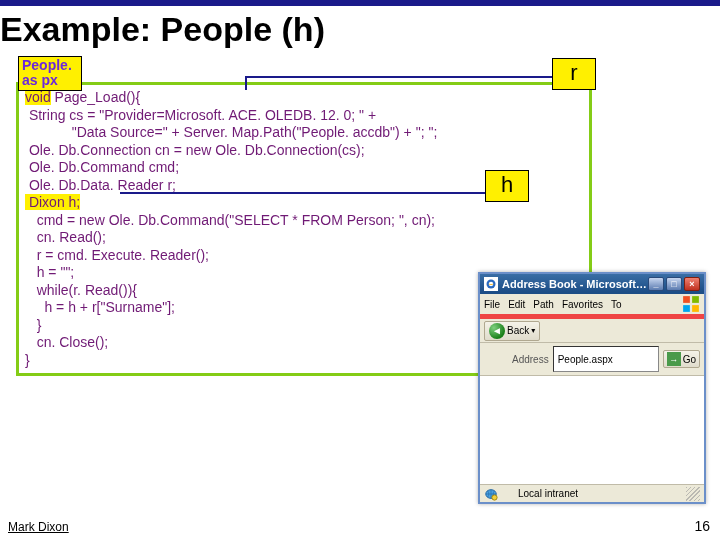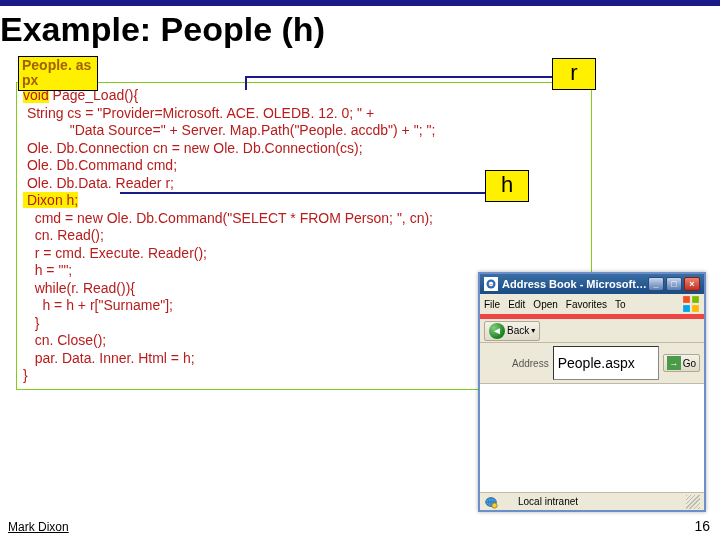--- a/index.html
+++ b/index.html
@@ -23,40 +23,40 @@
     color: #000;
     margin-top: 4px;
     margin-bottom: 4px;
   }
   .filename-label {
     position: absolute;
     left: 18px;
     top: 56px;
     font-size: 14px;
     font-weight: bold;
-    color: #a16207;
+    color: #6d28d9;
     background: #fff000;
     border: 1px solid #000;
     padding: 1px 3px;
     line-height: 1.1;
-    width: 80px;
+    width: 64px;
     white-space: normal;
     z-index: 5;
   }
   .code-box {
     position: absolute;
     left: 16px;
     top: 82px;
     width: 576px;
-    border: 1px solid #84cc16;
+    border: 3px solid #84cc16;
     padding: 4px 18px 4px 6px;
     font-family: Arial, sans-serif;
     font-size: 14px;
     line-height: 1.25;
-    color: #b91c1c;
+    color: #701a75;
     background: #fff;
   }
   .code-box div { white-space: pre; }
   .hl { background: #fff000; }
   .callout {
     position: absolute;
     background: #fff000;
     border: 1px solid #000;
     font-size: 22px;
     color: #000;
@@ -171,22 +171,22 @@
     gap: 4px;
     align-items: center;
     border-bottom: 1px solid #c0bba8;
   }
   .addrlabel { font-size: 10px; color: #555; margin-left: 28px; }
   .addrfield {
     flex: 1;
     background: #fff;
     border: 1px inset #888;
     padding: 2px 4px;
-    font-size: 14px;
-    height: 34px;
+    font-size: 10px;
+    height: 26px;
     display: flex;
     align-items: center;
   }
   .gobtn {
     display: flex;
     align-items: center;
     gap: 2px;
     font-size: 10px;
     padding: 1px 3px;
     border: 1px solid #b0a890;
@@ -266,21 +266,20 @@
   <div> Ole. Db.Data. Reader r;</div>
   <div><span class="hl"> Dixon h;</span></div>
   <div>   cmd = new Ole. Db.Command("SELECT * FROM Person; ", cn);</div>
   <div>   cn. Read();</div>
   <div>   r = cmd. Execute. Reader();</div>
   <div>   h = "";</div>
   <div>   while(r. Read()){</div>
   <div>     h = h + r["Surname"];</div>
   <div>   }</div>
   <div>   cn. Close();</div>
-  <div>   par. Data. Inner. Html = h;</div>
   <div>}</div>
 </div>
 
 <div class="browser">
   <div class="titlebar">
     <span class="titlebar-icon">
       <svg viewBox="0 0 16 16">
           <path d="M2 8a6 6 0 1 1 12 0H2z" fill="#2a6ac0"></path>
           <path d="M2 8h12a6 6 0 0 1-12 0z" fill="#2a6ac0"></path>
           <circle cx="8" cy="8" r="3" fill="#fff"></circle>
@@ -290,21 +289,21 @@
     <span class="titlebar-text">Address Book - Microsoft I…</span>
     <span class="winbtns">
       <span class="winbtn">_</span>
       <span class="winbtn">□</span>
       <span class="winbtn closebtn">×</span>
     </span>
   </div>
   <div class="menubar">
     <span>File</span>
     <span>Edit</span>
-    <span>Open</span>
+    <span>Path</span>
     <span>Favorites</span>
     <span>To</span>
     <span class="filler"></span>
     <span class="menubar-logo">
       <svg viewBox="0 0 16 16">
           <rect x="1" y="1" width="6" height="6" fill="#f25022"></rect>
           <rect x="9" y="1" width="6" height="6" fill="#7fba00"></rect>
           <rect x="1" y="9" width="6" height="6" fill="#00a4ef"></rect>
           <rect x="9" y="9" width="6" height="6" fill="#ffb900"></rect>
         </svg>

